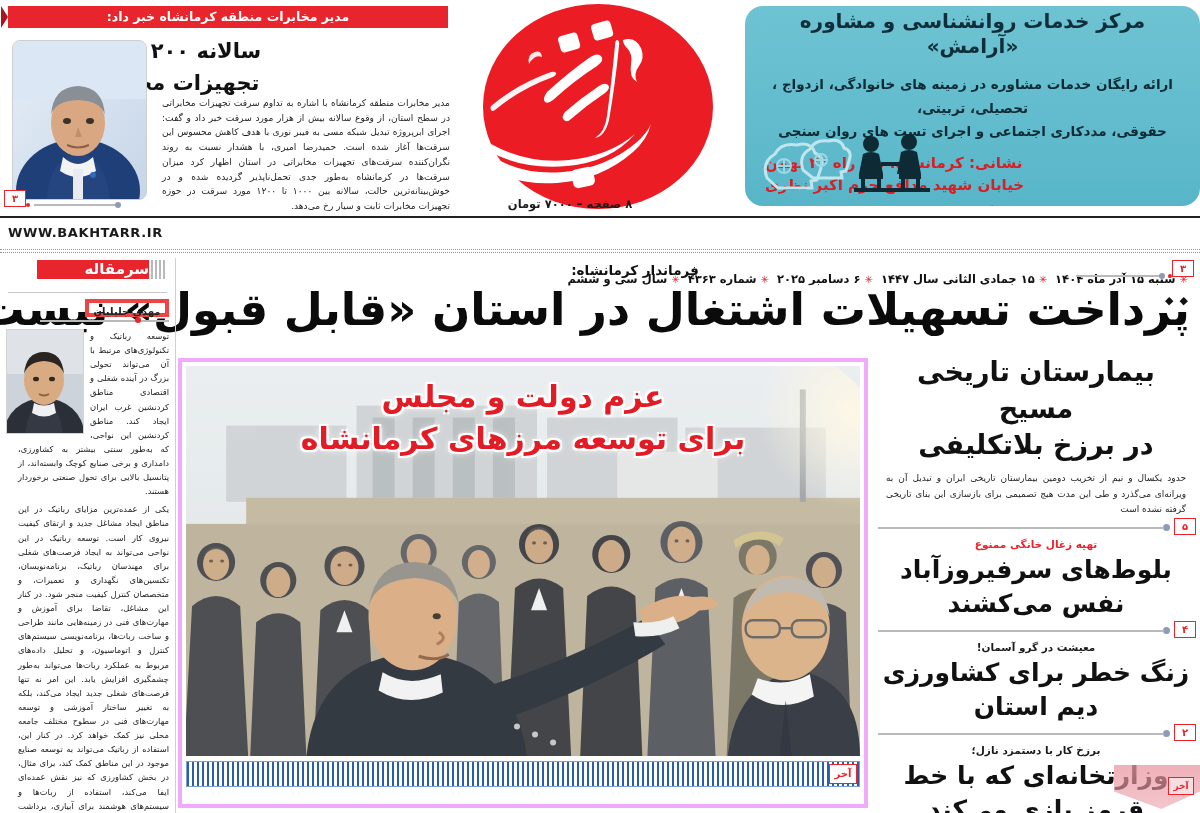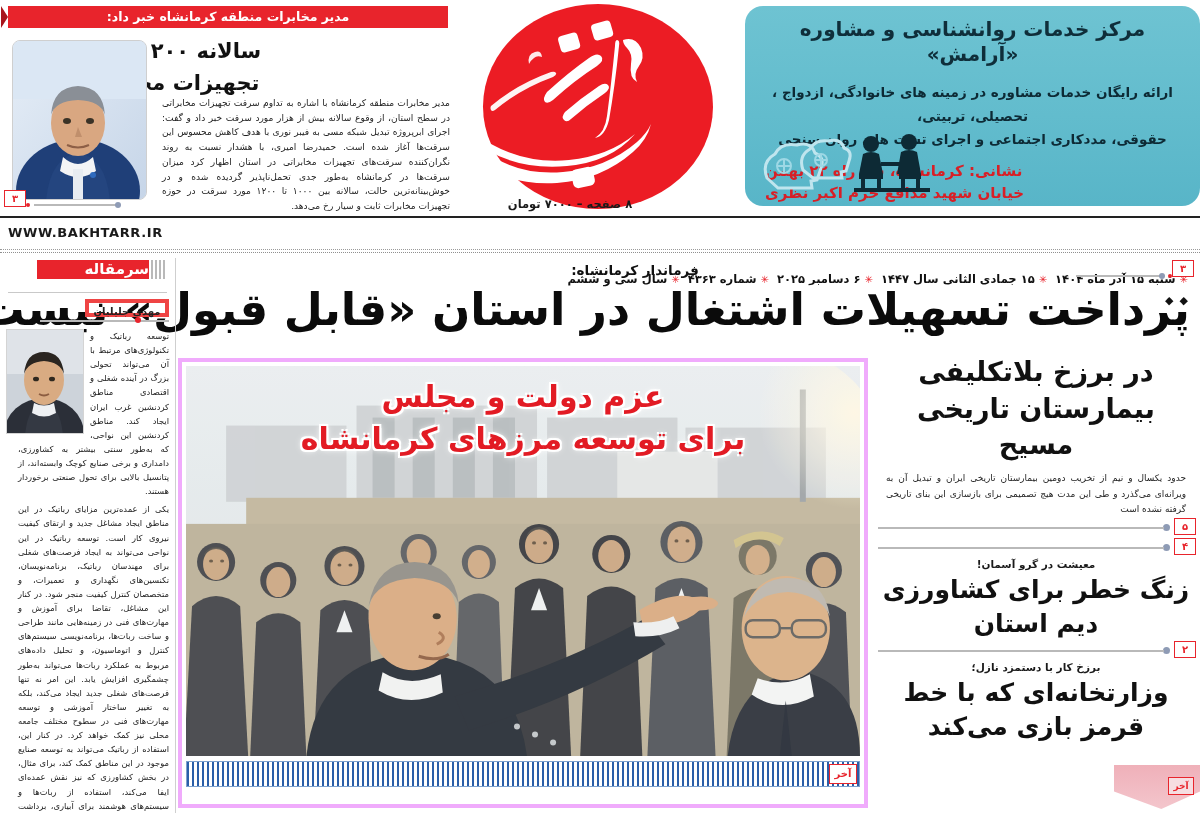--- a/index.html
+++ b/index.html
@@ -13,21 +13,21 @@
   .page { position: relative; width: 1200px; height: 813px; background:#fff; }
 
   
   .topband { position:absolute; left:0; top:0; width:1200px; height:213px; }
 
   
   .ad-box {
     position:absolute; right:0; top:6px; width:455px; height:200px;
     background: linear-gradient(180deg,#6ec3d2 0%, #62bccd 55%, #58b5c8 100%);
     border-radius: 18px;
-    padding: 8px 14px 6px 14px;
+    padding: 0 14px 6px 14px;
     direction: rtl; text-align: right;
     overflow:hidden;
   }
   .ad-title {
     font-size: 20px; font-weight: 800; color:#0f2e3a; text-align:center;
     letter-spacing:-0.3px; margin-top:3px; line-height:1.25;
   }
   .ad-sub {
     font-size: 13.5px; color:#0d2a35; line-height:1.75; text-align:center;
     margin-top:14px; font-weight:600;
@@ -346,30 +346,34 @@
     <div class="kicker">فرماندار کرمانشاه:</div>
     <div class="lead-headline">پرداخت تسهیلات اشتغال در استان «قابل قبول» نیست</div>
     <div class="page-tag" style="right:6px; top:2px;">۳</div>
     <div class="tag-dot" style="right:28px; top:16px;"></div>
     <div class="tag-line" style="right:36px; top:17px; width:88px;"></div>
     <div class="diamond-row">◆◆</div>
 
     <div class="leftcol">
 
       <div class="lc-item">
+        <div class="lc-title big">بیمارستان تاریخی مسیح</div>
         <div class="lc-title big">در برزخ بلاتکلیفی</div>
-        <div class="lc-title big">بیمارستان تاریخی مسیح</div>
         <div class="lc-body">حدود یکسال و نیم از تخریب دومین بیمارستان تاریخی ایران و تبدیل آن به ویرانه‌ای می‌گذرد و طی این مدت هیچ تصمیمی برای بازسازی این بنای تاریخی گرفته نشده است</div>
       </div>
       <div class="lc-rule">
         <div class="page-tag pg">۵</div>
         <div class="knob"></div>
         <div class="bar"></div>
       </div>
 
+      <div class="lc-item">
+        <div class="lc-kicker">تهیه زغال خانگی ممنوع</div>
+        <div class="lc-title">بلوط‌های سرفیروزآباد نفس می‌کشند</div>
+      </div>
       <div class="lc-rule">
         <div class="page-tag pg">۴</div>
         <div class="knob"></div>
         <div class="bar"></div>
       </div>
 
       <div class="lc-item">
         <div class="lc-kicker dark">معیشت در گرو آسمان!</div>
         <div class="lc-title">زنگ خطر برای کشاورزی دیم استان</div>
       </div>

